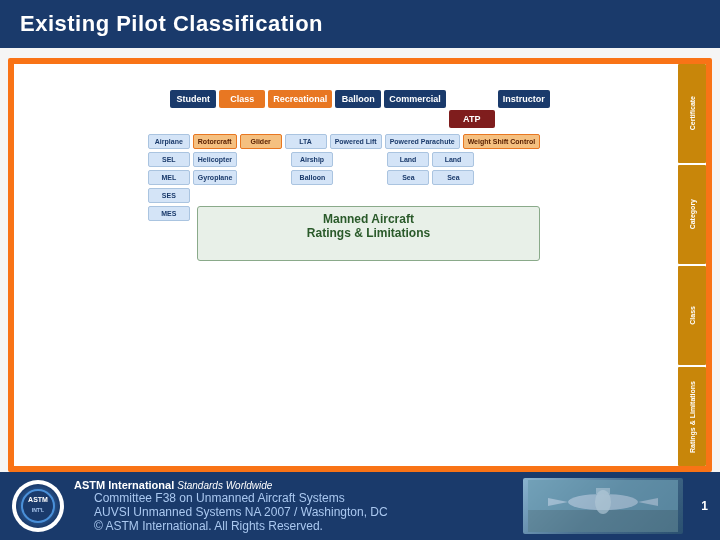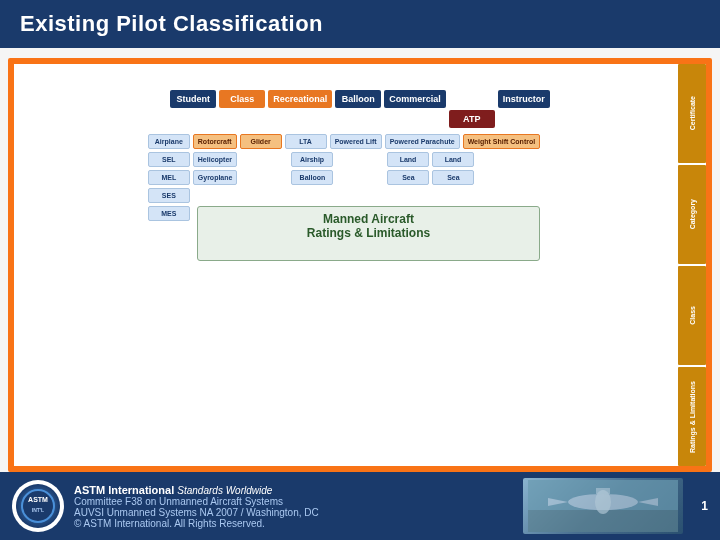--- a/index.html
+++ b/index.html
@@ -245,22 +245,23 @@
       font-weight: bold;
     }
 
     .footer-text .astm-title em {
       font-style: italic;
       font-weight: normal;
       font-size: 10px;
     }
 
     .footer-text .sub-text {
-      font-size: 10px;
+      font-size: 12px;
       color: #aac8f0;
+      margin-left: 20px;
     }
 
     .footer-image {
       width: 160px;
       height: 56px;
       background: linear-gradient(135deg, #8ab4d0 0%, #4a7090 50%, #2a5070 100%);
       border-radius: 2px;
       overflow: hidden;
       position: relative;
       display: flex;

